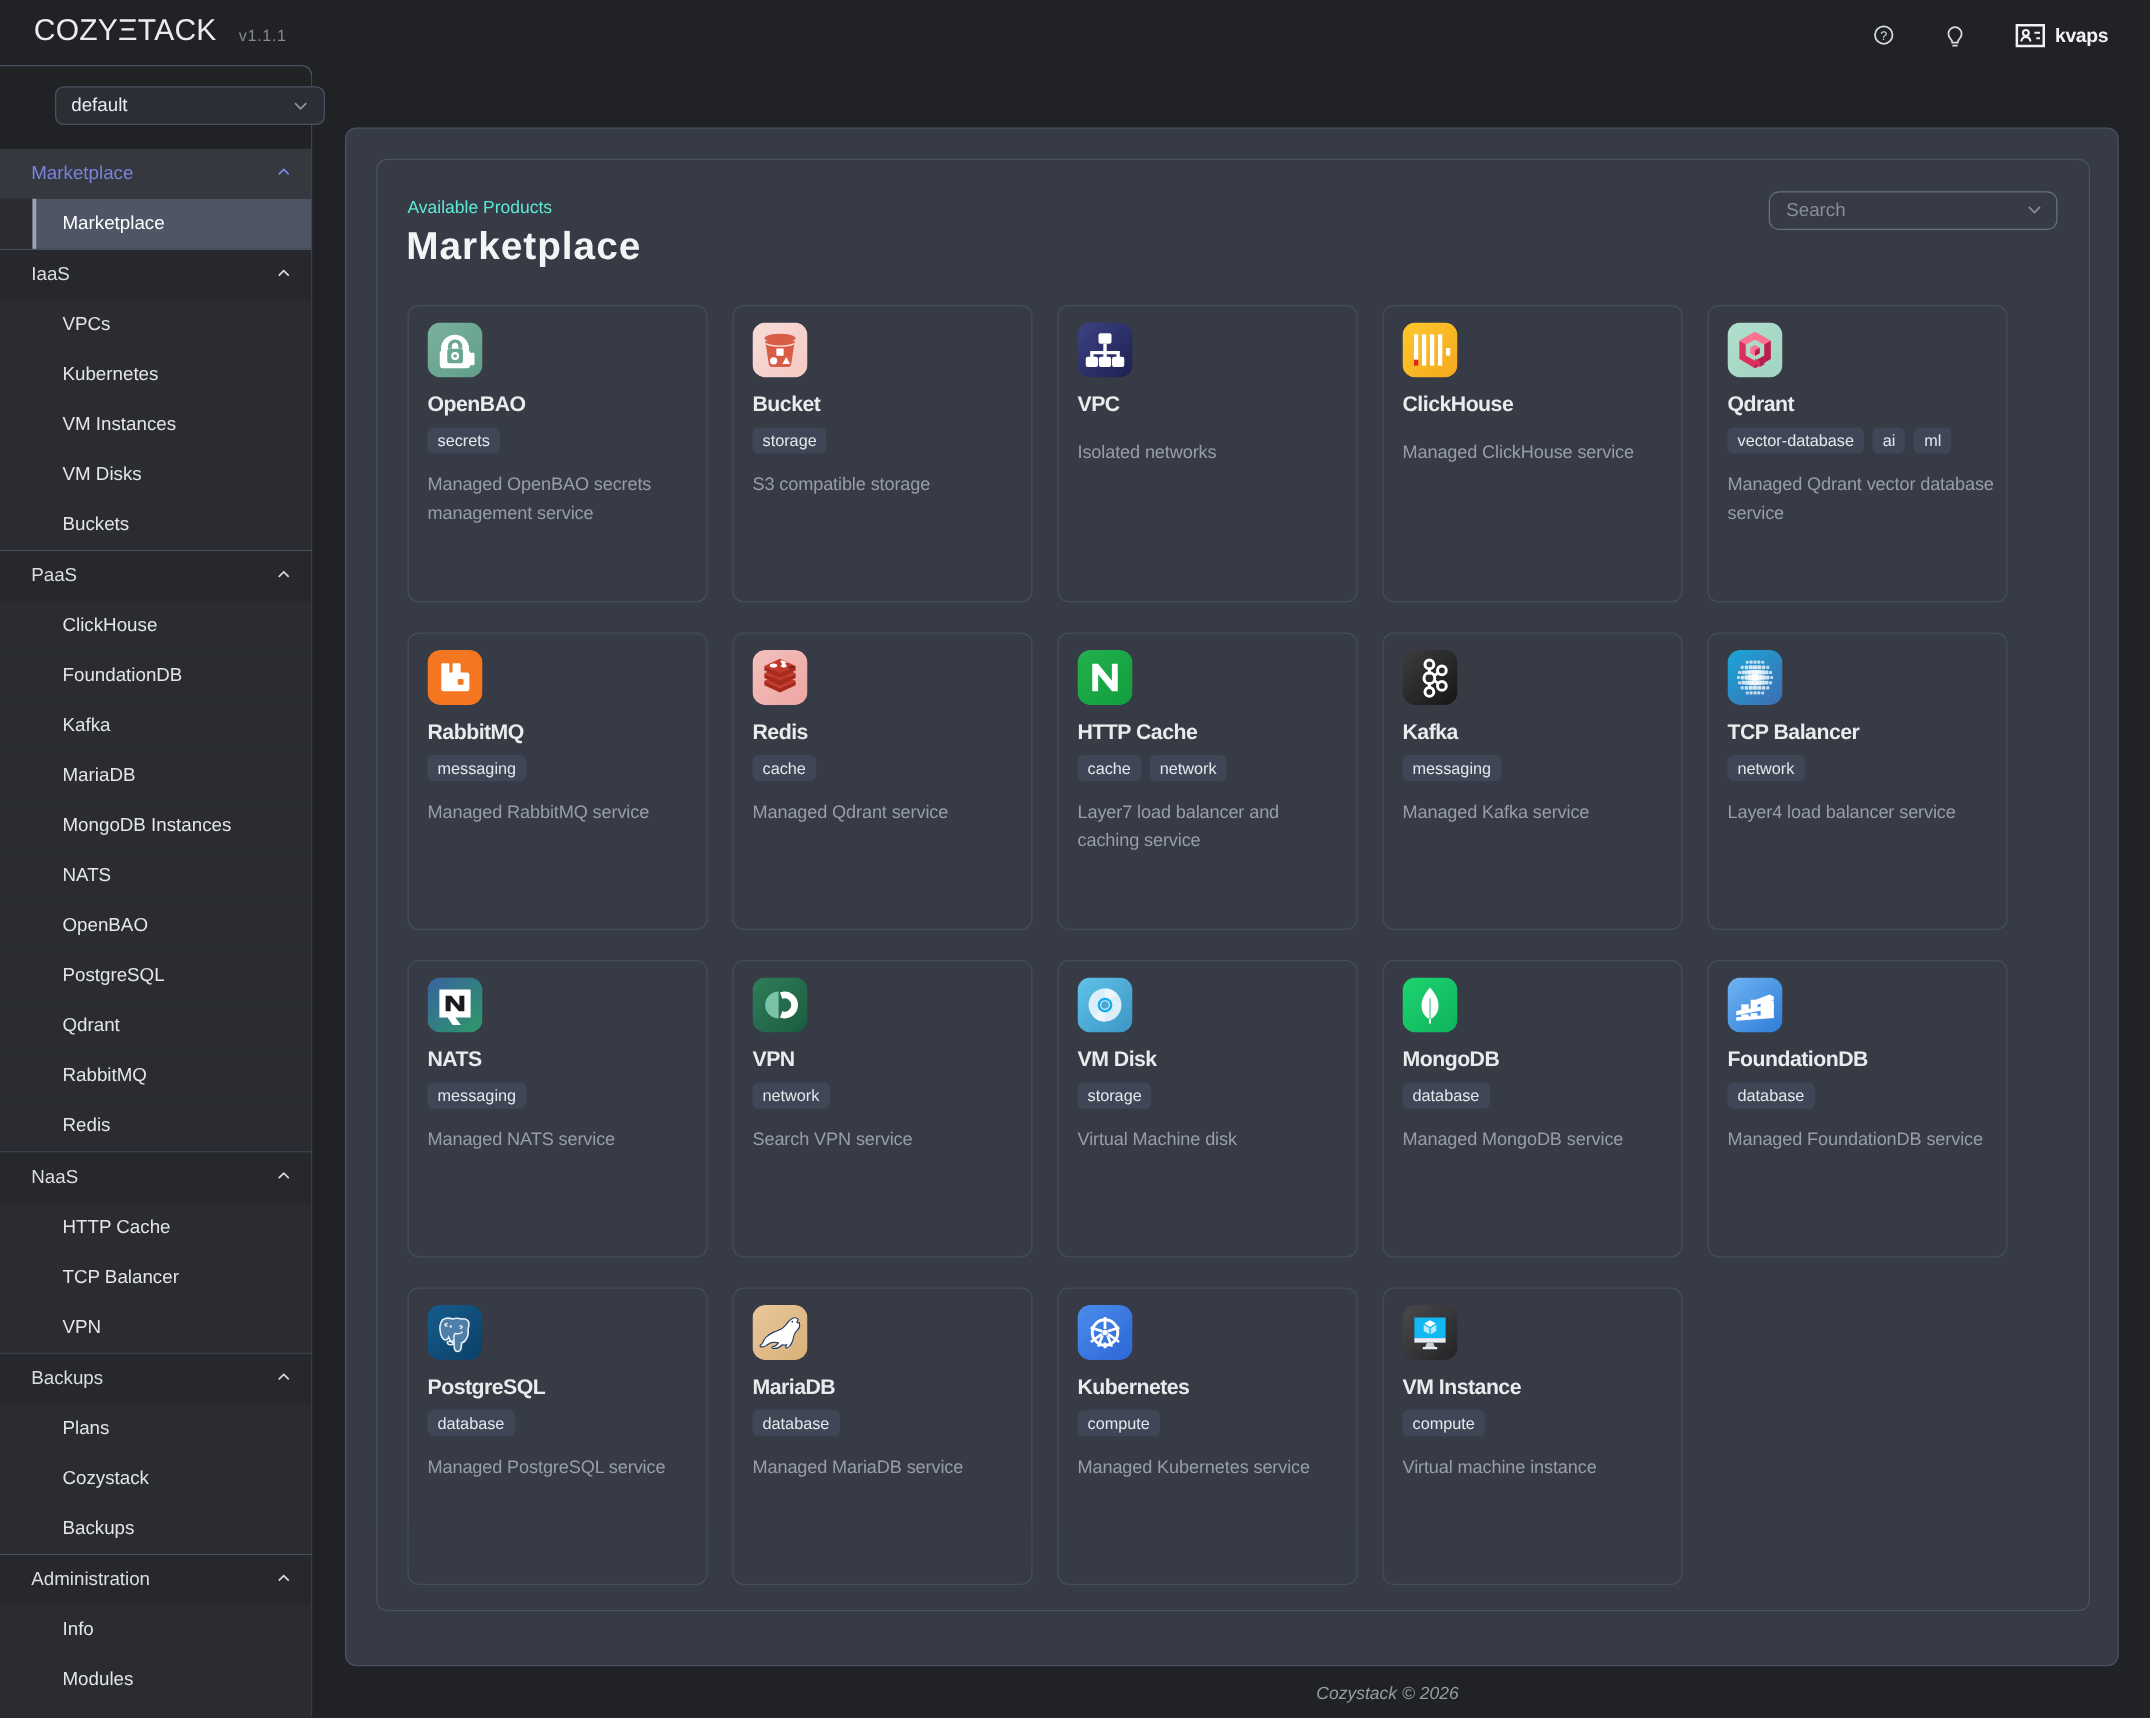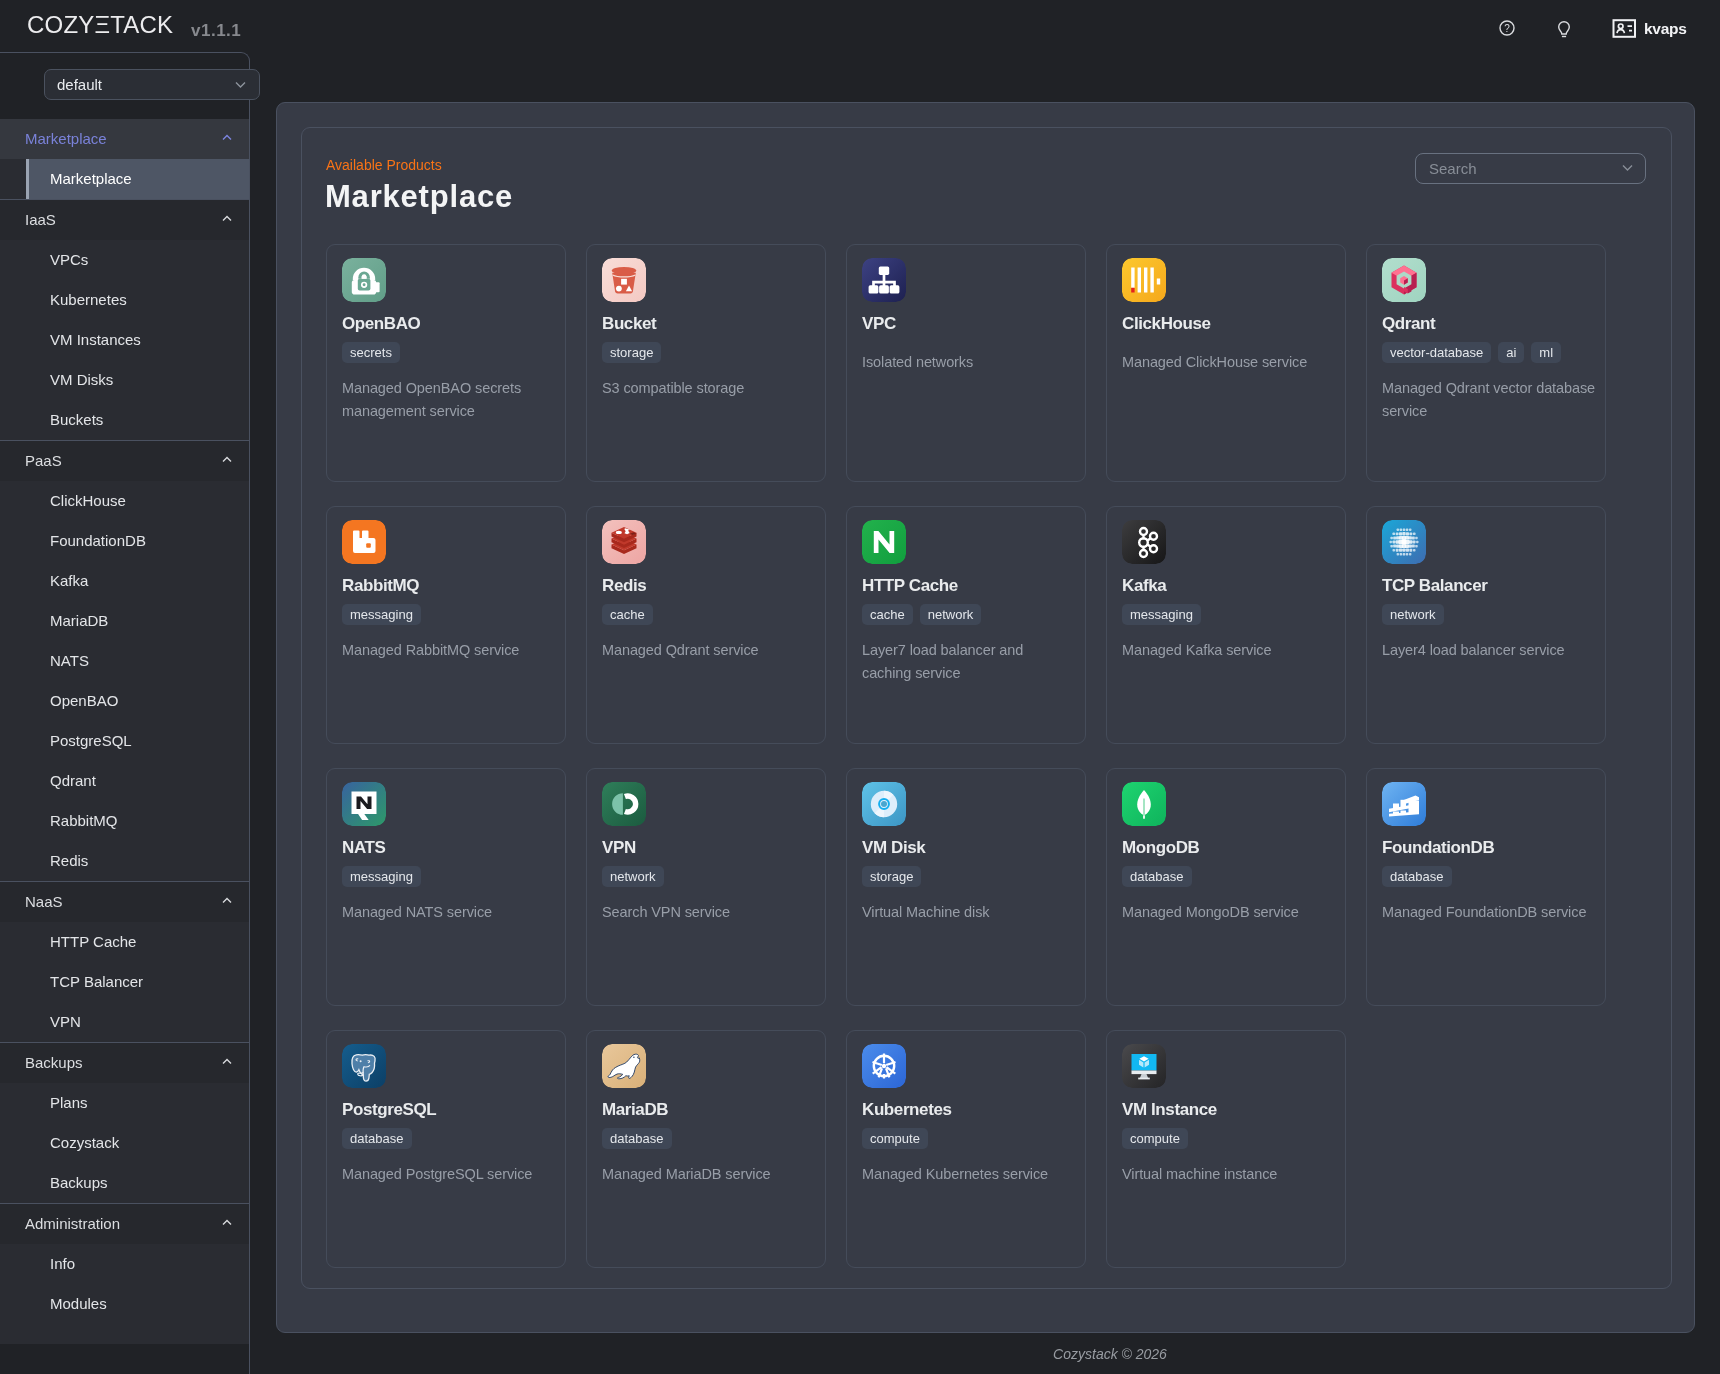--- a/index.html
+++ b/index.html
@@ -1,20 +1,20 @@
 <!DOCTYPE html>
 <html><head>
 <meta charset="utf-8">
 <style>
 * { margin:0; padding:0; box-sizing:border-box; }
 html,body { width:1720px; height:1374px; background:#202226; font-family:"Liberation Sans",sans-serif; overflow:hidden; position:relative; }
 
 
 .logo { position:absolute; left:27px; top:11px; font-size:24px; letter-spacing:0.2px; color:#ececee; font-weight:400; }
-.ver { position:absolute; left:191px; top:21px; font-size:17px; font-weight:700; color:#87898e; letter-spacing:0.5px; }
+.ver { position:absolute; left:191px; top:21px; font-size:13px; font-weight:400; color:#87898e; letter-spacing:0.5px; }
 .hicons { position:absolute; right:0; top:0; height:52px; }
 
 
 .sidebar { position:absolute; left:0; top:52px; width:250px; height:1322px; border-top:1px solid #4a5160; border-right:1px solid #4a5160; border-top-right-radius:9px; background:#202226; }
 .wsselect { position:absolute; left:16px; top:16px; width:216px; height:31px; background:#2b2e35; border:1px solid #4b525f; border-radius:7px; color:#e9ebee; font-size:15px; line-height:29px; padding-left:12px;margin-left:28px; }
 .menu { position:absolute; left:0; top:66px; width:249px; }
 .mrow { position:relative; width:249px; height:40px; font-size:15px; }
 .mrow .txt { position:absolute; top:10px; line-height:20px; }
 .ghead { background:#26282d; color:#dcdee1; }
 .ghead .txt { left:25px; }
@@ -26,21 +26,21 @@
 .selbar { position:absolute; left:26px; top:0; width:3px; height:40px; background:#9aa3b2; }
 .gitem.sel .txt { left:50px; color:#fff; }
 .gsep { height:1px; background:#4a5160; }
 .mfill { background:#2a2c32; }
 .chev { position:absolute; right:17px; top:14px; width:10px; height:10px; }
 .chev svg { display:block; }
 
 
 .outer { position:absolute; left:276px; top:102px; width:1419px; height:1231px; background:#373b46; border:1px solid #4a5160; border-radius:9px; }
 .inner { position:absolute; left:24px; top:24px; width:1371px; height:1162px; background:#373b46; border:1px solid #4a5160; border-radius:9px; }
-.avail { position:absolute; left:24px; top:29px; font-size:14px; color:#f97316; }
+.avail { position:absolute; left:24px; top:29px; font-size:14px; color:#5eead4; }
 .h1 { position:absolute; left:23px; top:51px; font-size:31px; font-weight:700; color:#f3f4f5; letter-spacing:0.8px; }
 .search { position:absolute; right:25px; top:25px; width:231px; height:31px; border:1px solid #687180; border-radius:8px; font-size:15px; color:#888e97; line-height:29px; padding-left:13px; }
 .search .sarrow { position:absolute; right:12px; top:10px; }
 
 
 .grid { position:absolute; left:24px; top:116px; width:1330px; }
 .card { position:absolute; width:240px; height:238px; background:#373b46; border:1px solid #454c5a; border-radius:9px; padding:13px 15px; }
 .card .ic { width:44px; height:44px; border-radius:10px; display:block; }
 .card .ttl { margin-top:12px; font-size:17px; font-weight:700; color:#e9ebed; line-height:20px; letter-spacing:-0.4px; }
 .chips { margin-top:8px; height:21px; }
@@ -131,20 +131,23 @@
         <span class="txt">ClickHouse</span>
       </div>
   <div class="mrow gitem">
         <span class="txt">FoundationDB</span>
       </div>
   <div class="mrow gitem">
         <span class="txt">Kafka</span>
       </div>
   <div class="mrow gitem">
         <span class="txt">MariaDB</span>
+      </div>
+  <div class="mrow gitem">
+        <span class="txt">MongoDB Instances</span>
       </div>
   <div class="mrow gitem">
         <span class="txt">NATS</span>
       </div>
   <div class="mrow gitem">
         <span class="txt">OpenBAO</span>
       </div>
   <div class="mrow gitem">
         <span class="txt">PostgreSQL</span>
       </div>

